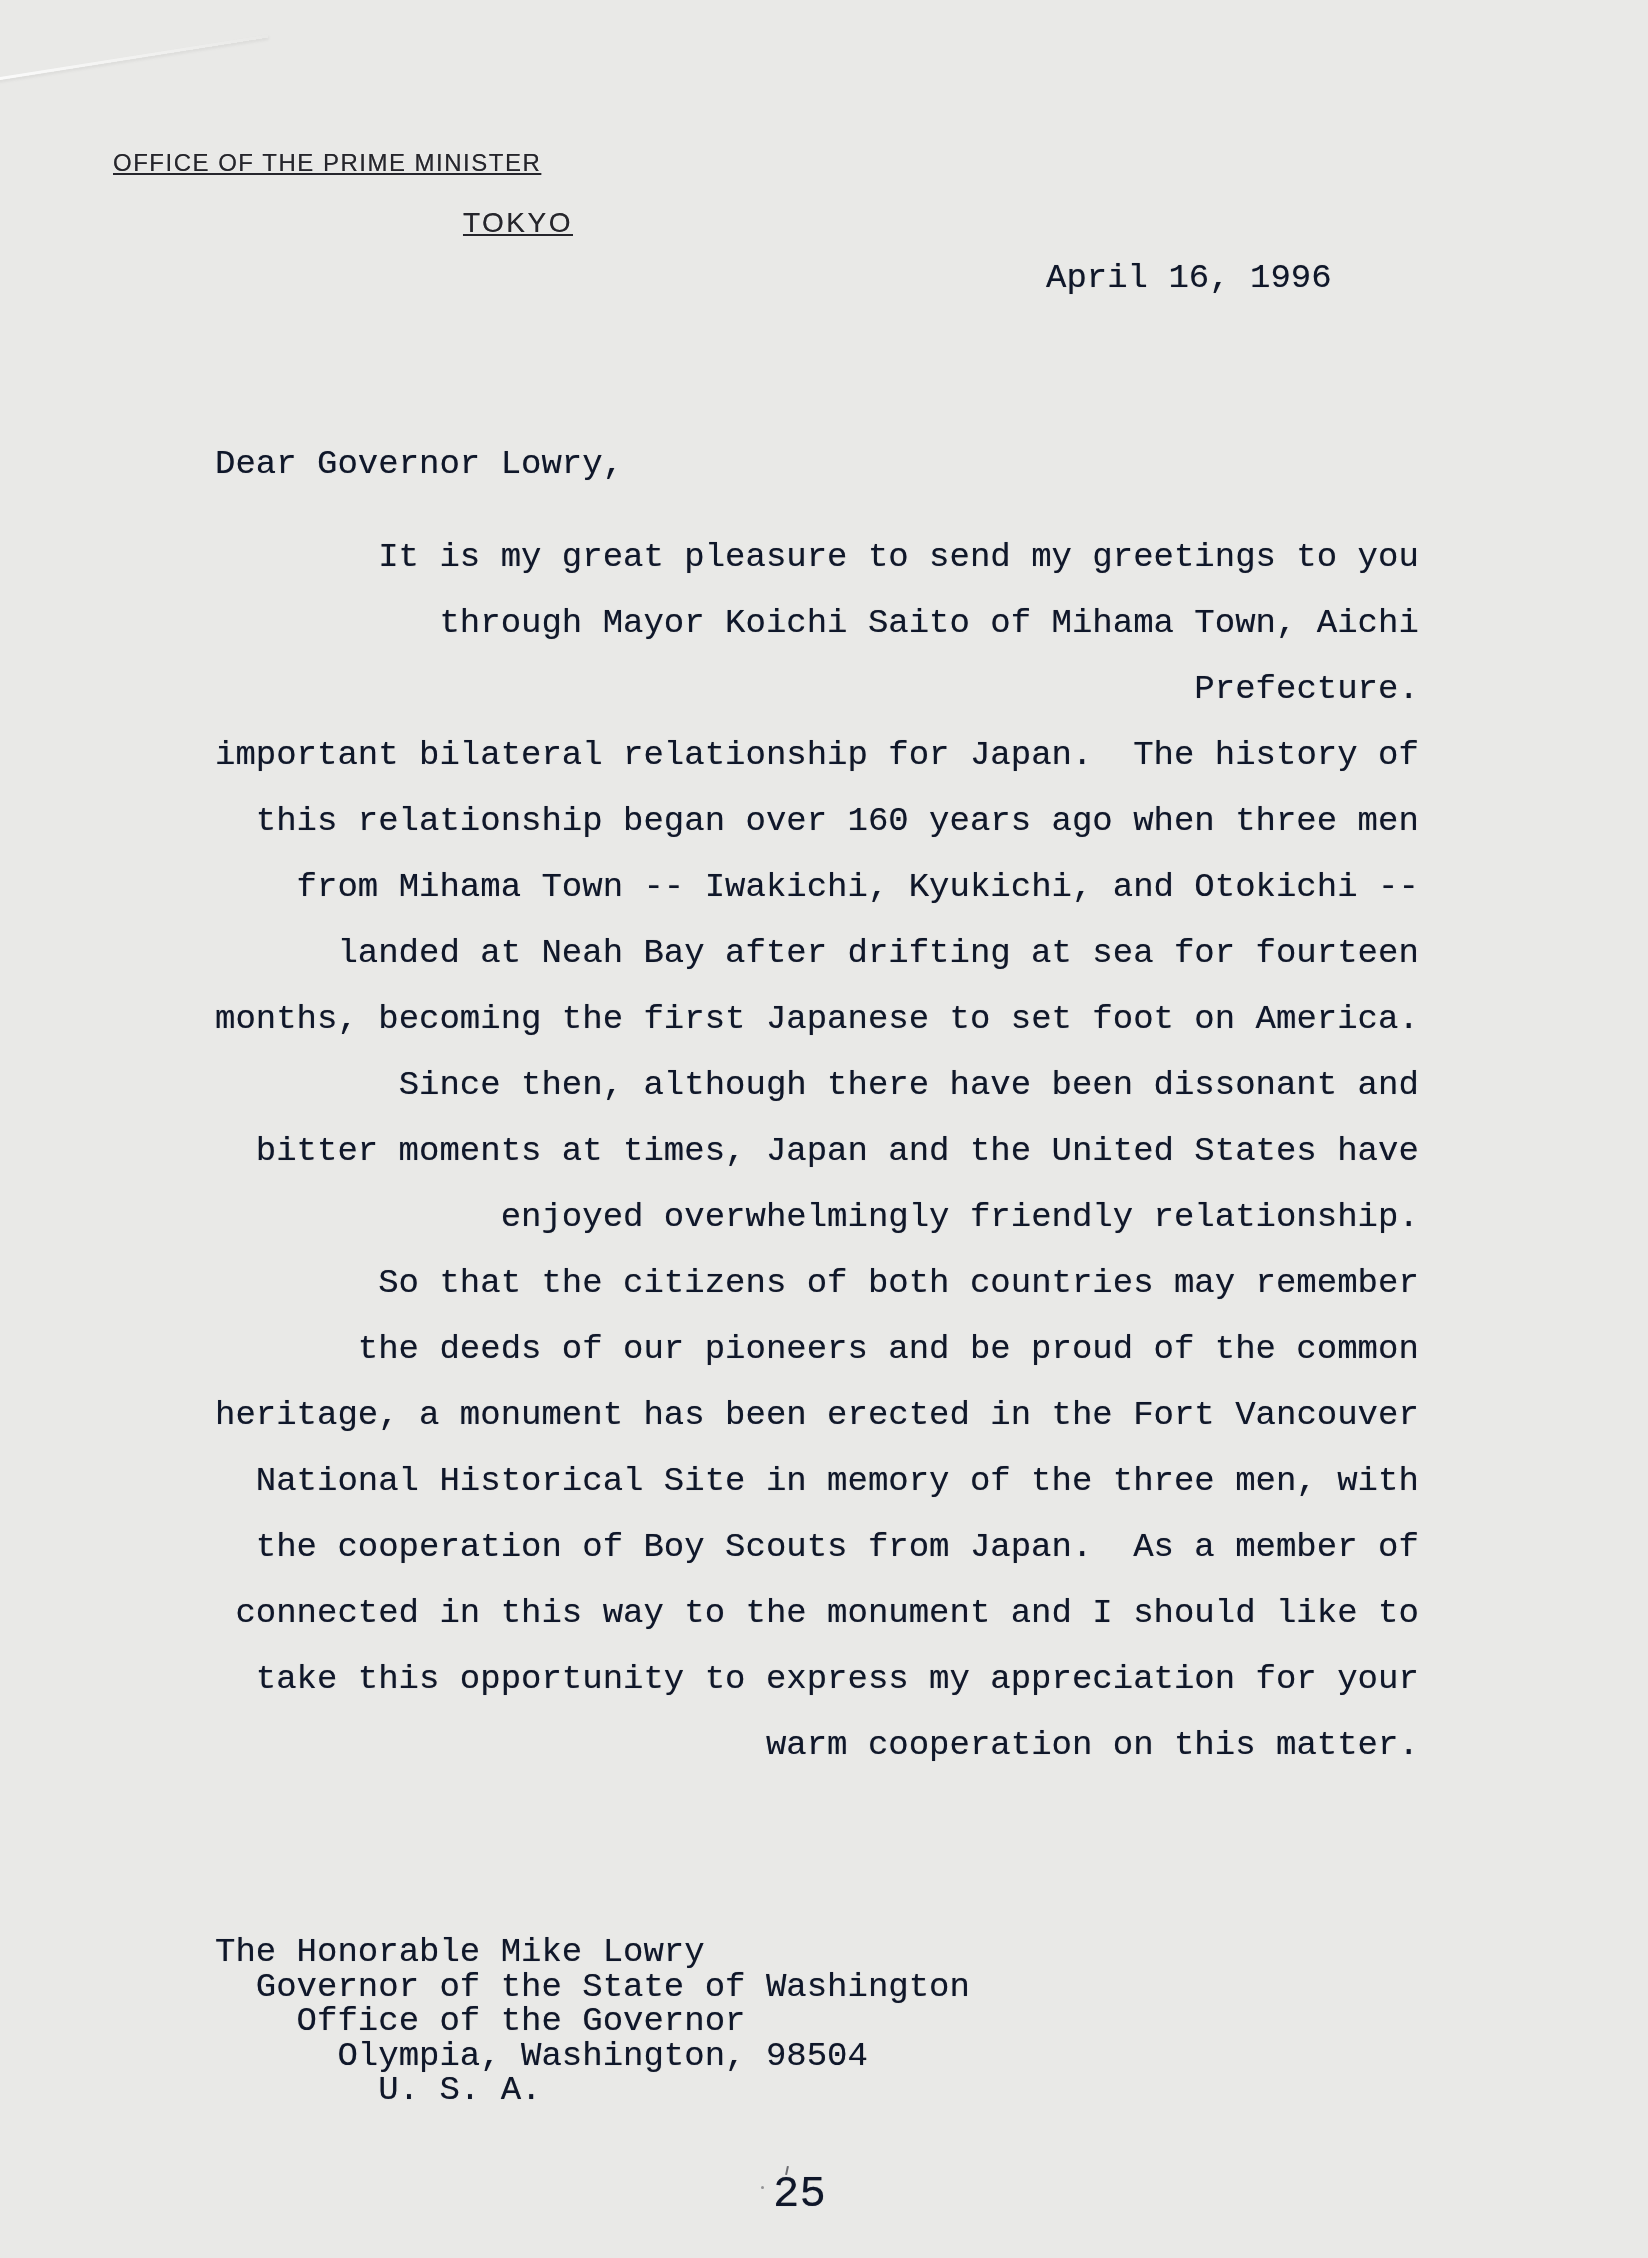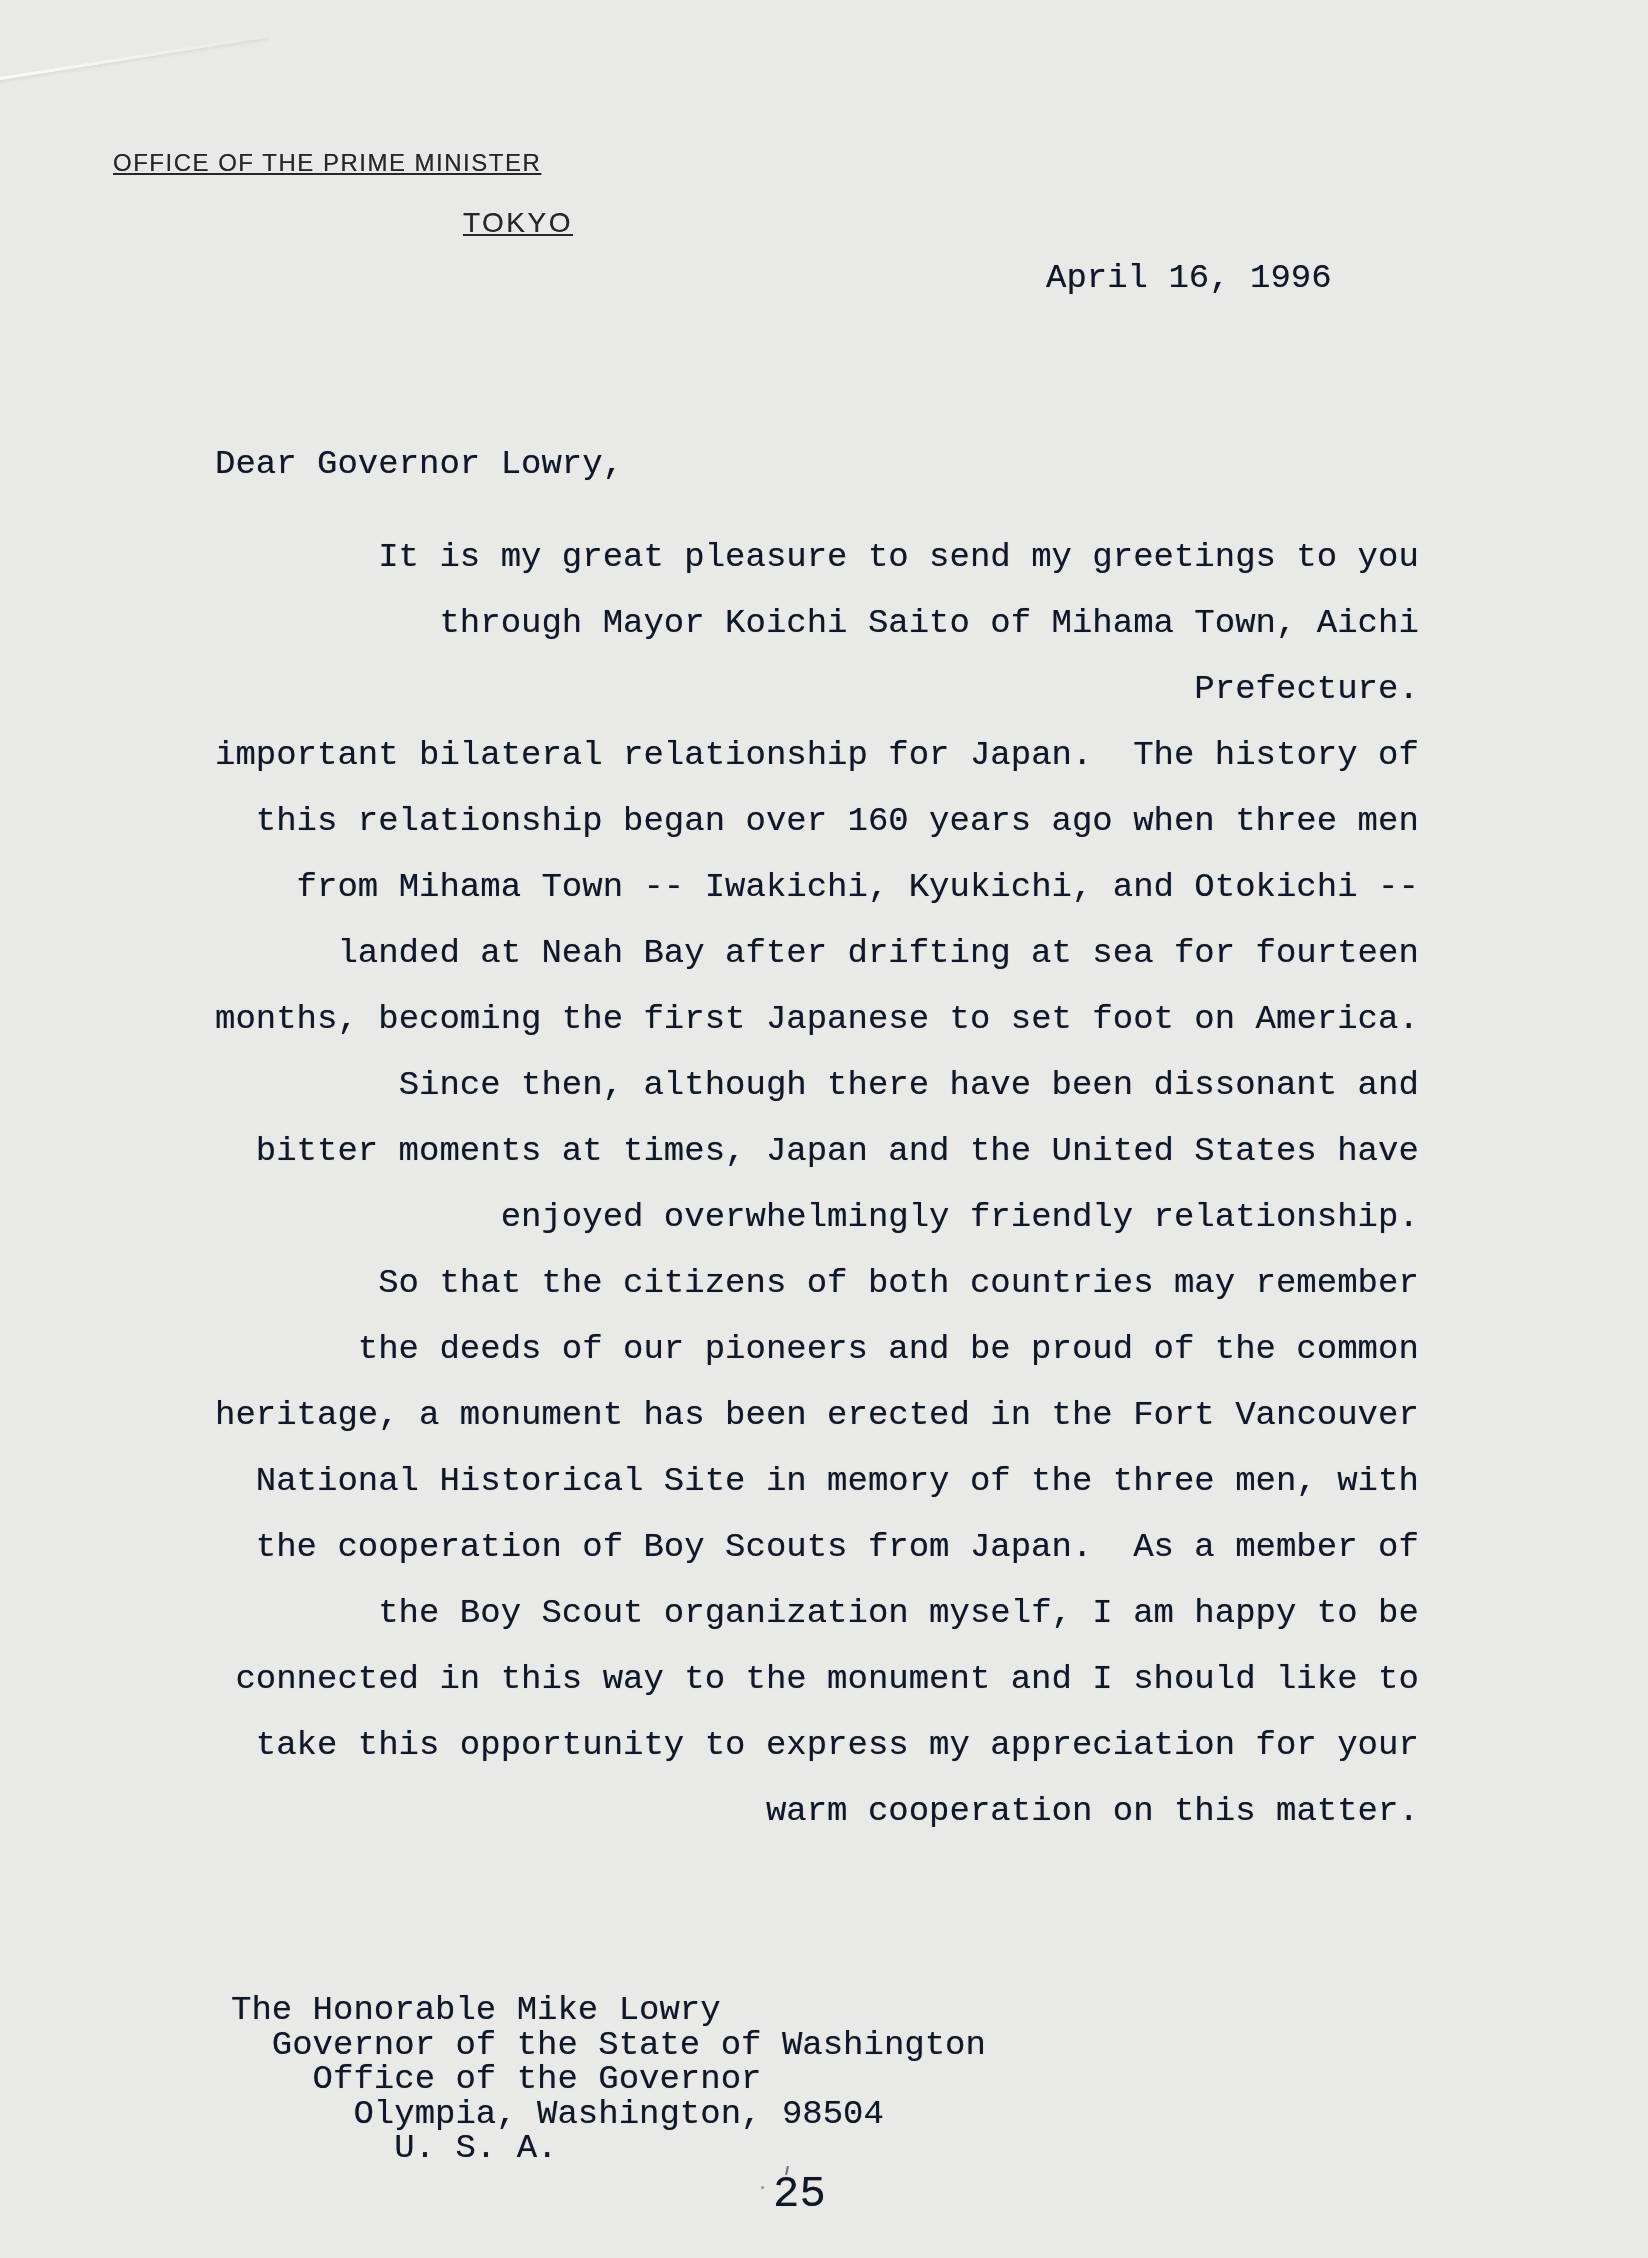--- a/index.html
+++ b/index.html
@@ -85,23 +85,22 @@
   }
   .body-line {
     white-space: pre;
     height: 66px;
     line-height: 66px;
     text-align: right;
   }
   .recipient {
     position: absolute;
     left: 215px;
-    top: 1993px;
+    top: 1935px;
     font-size: 34px;
-    margin-left: 16px;
   }
   .recipient-line {
     white-space: pre;
     height: 34.5px;
     line-height: 34.5px;
   }
   .page-number {
     position: absolute;
     left: 773px;
     top: 2174px;
@@ -152,21 +151,20 @@
       <div class="body-line mono">landed at Neah Bay after drifting at sea for fourteen</div>
       <div class="body-line mono">months, becoming the first Japanese to set foot on America.</div>
       <div class="body-line mono">     Since then, although there have been dissonant and</div>
       <div class="body-line mono">bitter moments at times, Japan and the United States have</div>
       <div class="body-line mono">enjoyed overwhelmingly friendly relationship.</div>
       <div class="body-line mono">     So that the citizens of both countries may remember</div>
       <div class="body-line mono">the deeds of our pioneers and be proud of the common</div>
       <div class="body-line mono">heritage, a monument has been erected in the Fort Vancouver</div>
       <div class="body-line mono">National Historical Site in memory of the three men, with</div>
       <div class="body-line mono">the cooperation of Boy Scouts from Japan.  As a member of</div>
-      <div class="body-line mono">the Boy Scout organization myself, I am happy to be</div>
       <div class="body-line mono">connected in this way to the monument and I should like to</div>
       <div class="body-line mono">take this opportunity to express my appreciation for your</div>
       <div class="body-line mono">warm cooperation on this matter.</div>
     </div>
 
   <div class="recipient">
       <div class="recipient-line mono">The Honorable Mike Lowry</div>
       <div class="recipient-line mono">  Governor of the State of Washington</div>
       <div class="recipient-line mono">    Office of the Governor</div>
       <div class="recipient-line mono">      Olympia, Washington, 98504</div>

